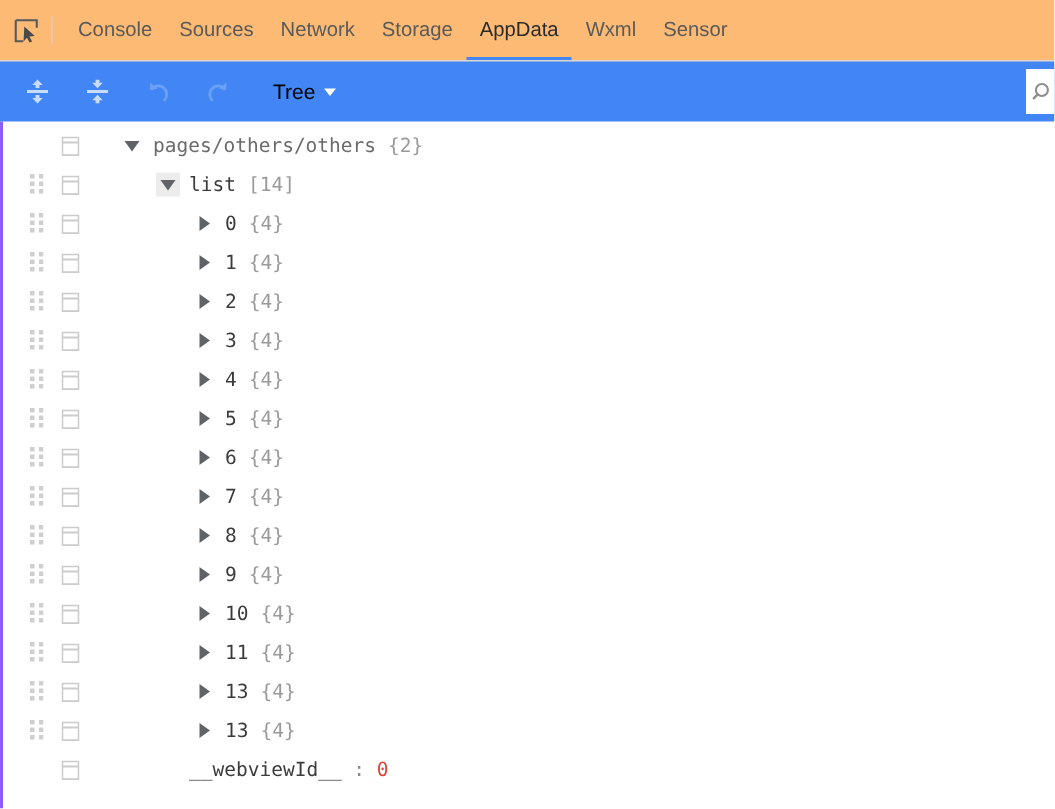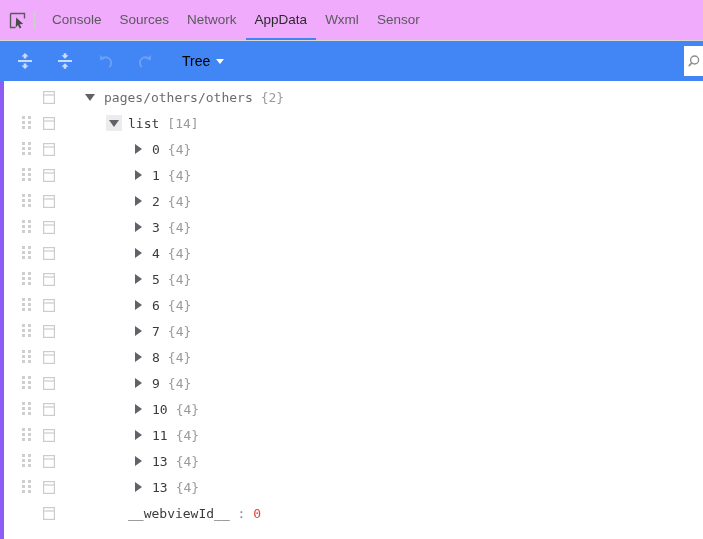--- a/index.html
+++ b/index.html
@@ -12,21 +12,21 @@
     background: #ffffff;
     font-family: "Liberation Sans", sans-serif;
     font-size: 13px;
     color: #333;
     overflow: hidden;
   }
 
   
   .tabbar {
     height: 41px;
-    background: #f0abfc;
+    background: #fdba74;
     border-bottom: 1px solid #d8d8d8;
     display: flex;
     align-items: stretch;
     box-sizing: border-box;
   }
   .inspect-btn {
     width: 34px;
     display: flex;
     align-items: center;
     justify-content: center;
@@ -111,21 +111,21 @@
   .search-icon-wrap {
     flex: 0 0 auto;
     display: flex;
     align-items: center;
   }
 
   
   .tree-panel {
     height: 458px;
     background: #ffffff;
-    border-left: 4px solid #8b5cf6;
+    border-left: 2px solid #8b5cf6;
     box-sizing: border-box;
     overflow: hidden;
     padding-top: 3px;
   }
   .row {
     height: 26px;
     display: flex;
     align-items: center;
     box-sizing: border-box;
   }
@@ -194,20 +194,21 @@
       <path d="M1.5 1.5 H15.5 V6.5" fill="none" stroke="#5a5a5a" stroke-width="1.4"></path>
       <path d="M1.5 1.5 V15.5 H6.5" fill="none" stroke="#5a5a5a" stroke-width="1.4"></path>
       <path d="M7.2 5.6 L14.2 12.0 L10.6 12.3 L12.4 15.6 L10.7 16.4 L9.0 13.1 L6.7 15.6 Z" fill="#4a4a4a"></path>
     </svg>
   </div>
   <div class="tabbar-sep"></div>
   <div class="tabs">
     <div class="tab">Console</div>
     <div class="tab">Sources</div>
     <div class="tab">Network</div>
+    <div class="tab">Storage</div>
     <div class="tab active">AppData</div>
     <div class="tab">Wxml</div>
     <div class="tab">Sensor</div>
   </div>
 </div>
 
 <div class="toolbar">
 
   <div class="tb-btn">
     <svg width="18" height="18" viewBox="0 0 18 18">

